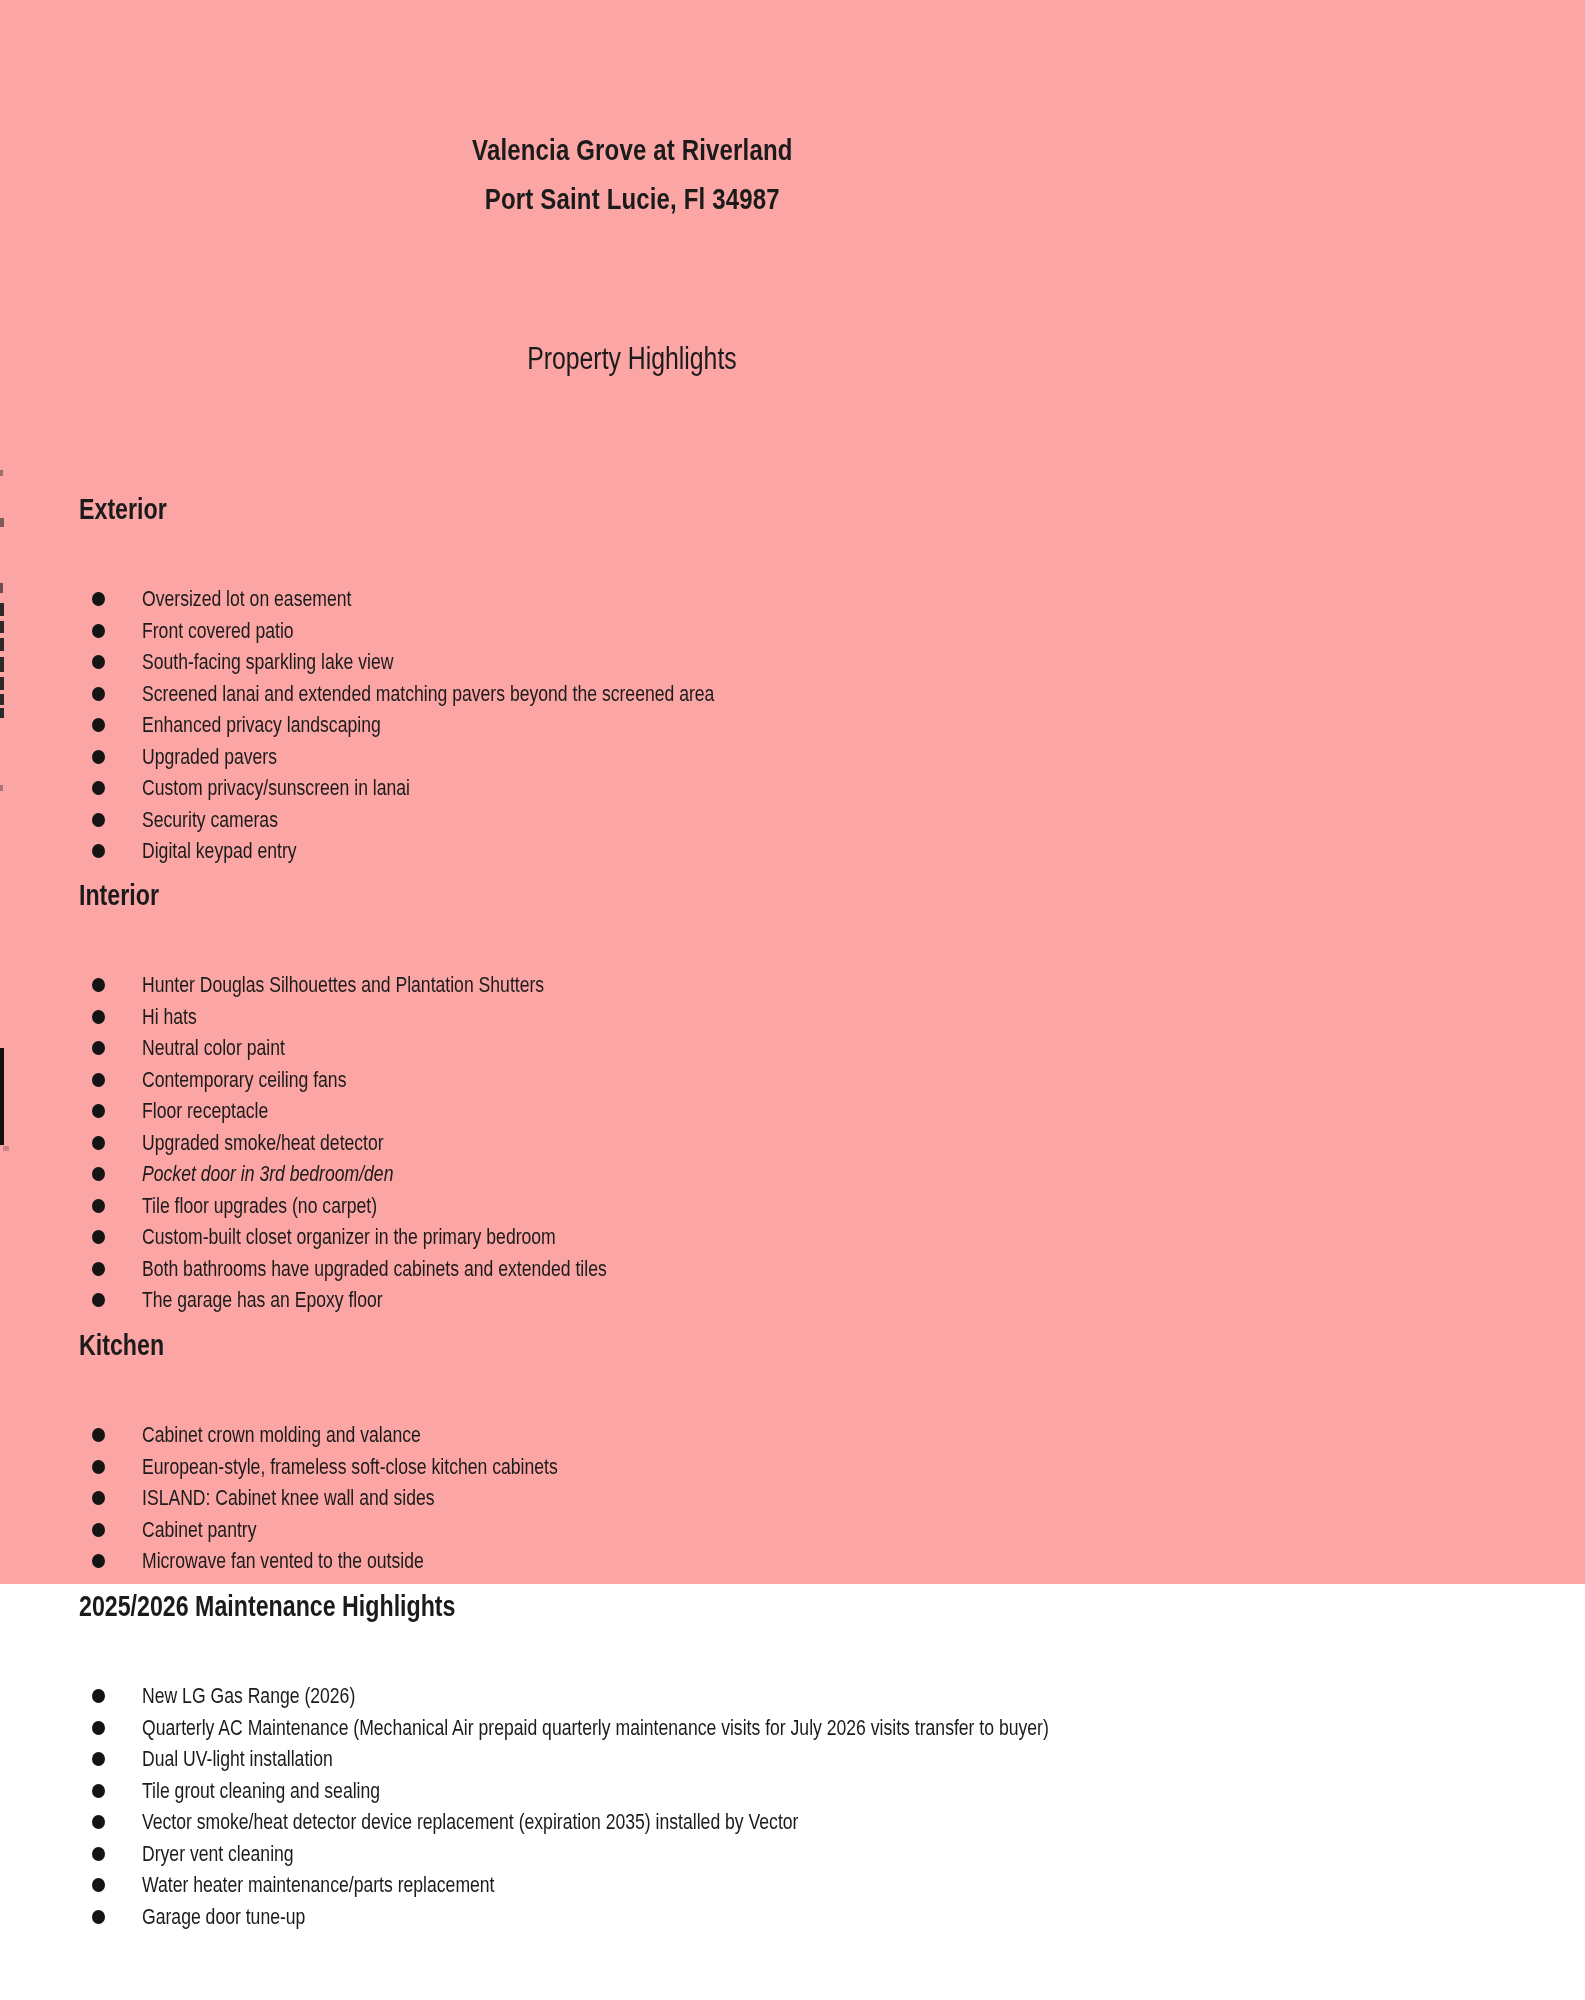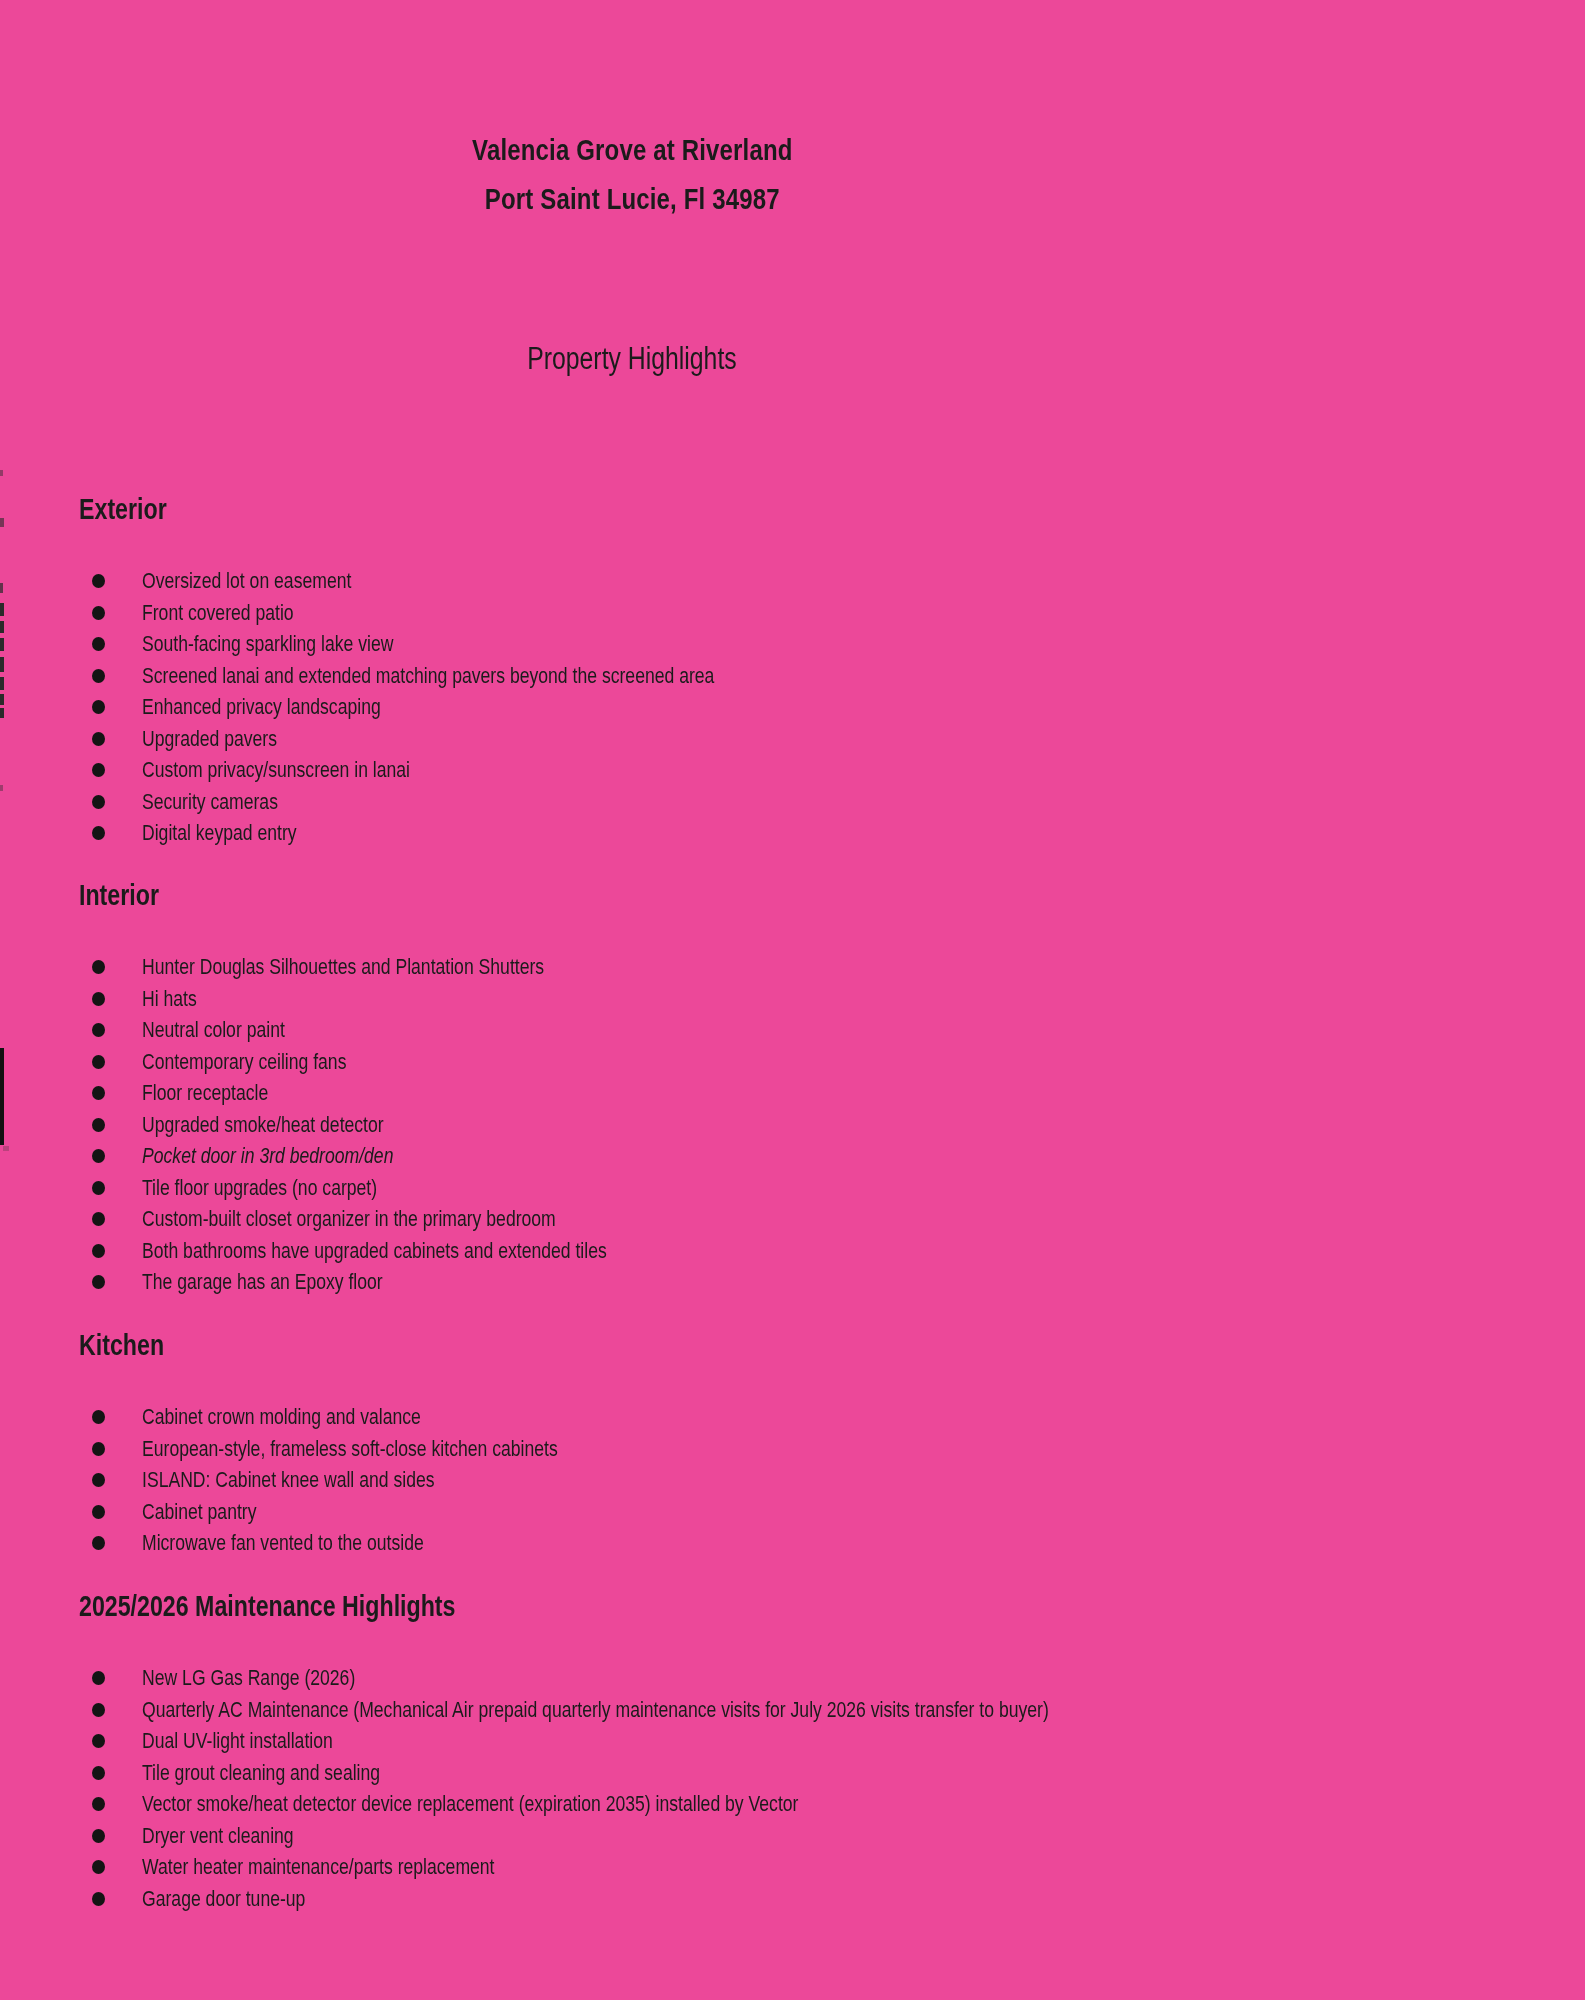--- a/index.html
+++ b/index.html
@@ -7,22 +7,22 @@
     padding: 0;
     width: 1585px;
     height: 2000px;
     background: #ffffff;
     font-family: "Liberation Sans", "DejaVu Sans", sans-serif;
     overflow: hidden;
   }
   .page {
     position: relative;
     width: 1585px;
-    height: 2000px;
-    background: #ec4899;
+    height: 1584px;
+    background: #fca5a5;
     color: #1b1b1b;
   }
   
   .cx  { display: inline-block; transform: scaleX(0.80); white-space: nowrap; }         
   .cxl { display: inline-block; transform: scaleX(0.80); transform-origin: 0 50%; white-space: nowrap; } 
 
   .doc-header {
     position: absolute;
     top: 126px;
     left: 0;
@@ -56,21 +56,21 @@
   .section:nth-child(3) { top: 1325px; }
   .section:nth-child(4) { top: 1586px; }
 
   .section h2 {
     margin: 4px;
     font-size: 29px;
     font-weight: 700;
     line-height: 32px;
   }
   .section ul {
-    margin: 40px 0 0 0;
+    margin: 58px 0 0 0;
     padding: 0;
     list-style: none;
   }
   .section li {
     position: relative;
     padding-left: 67px;
     font-size: 22px;
     line-height: 31.5px;
     font-weight: 400;
   }

